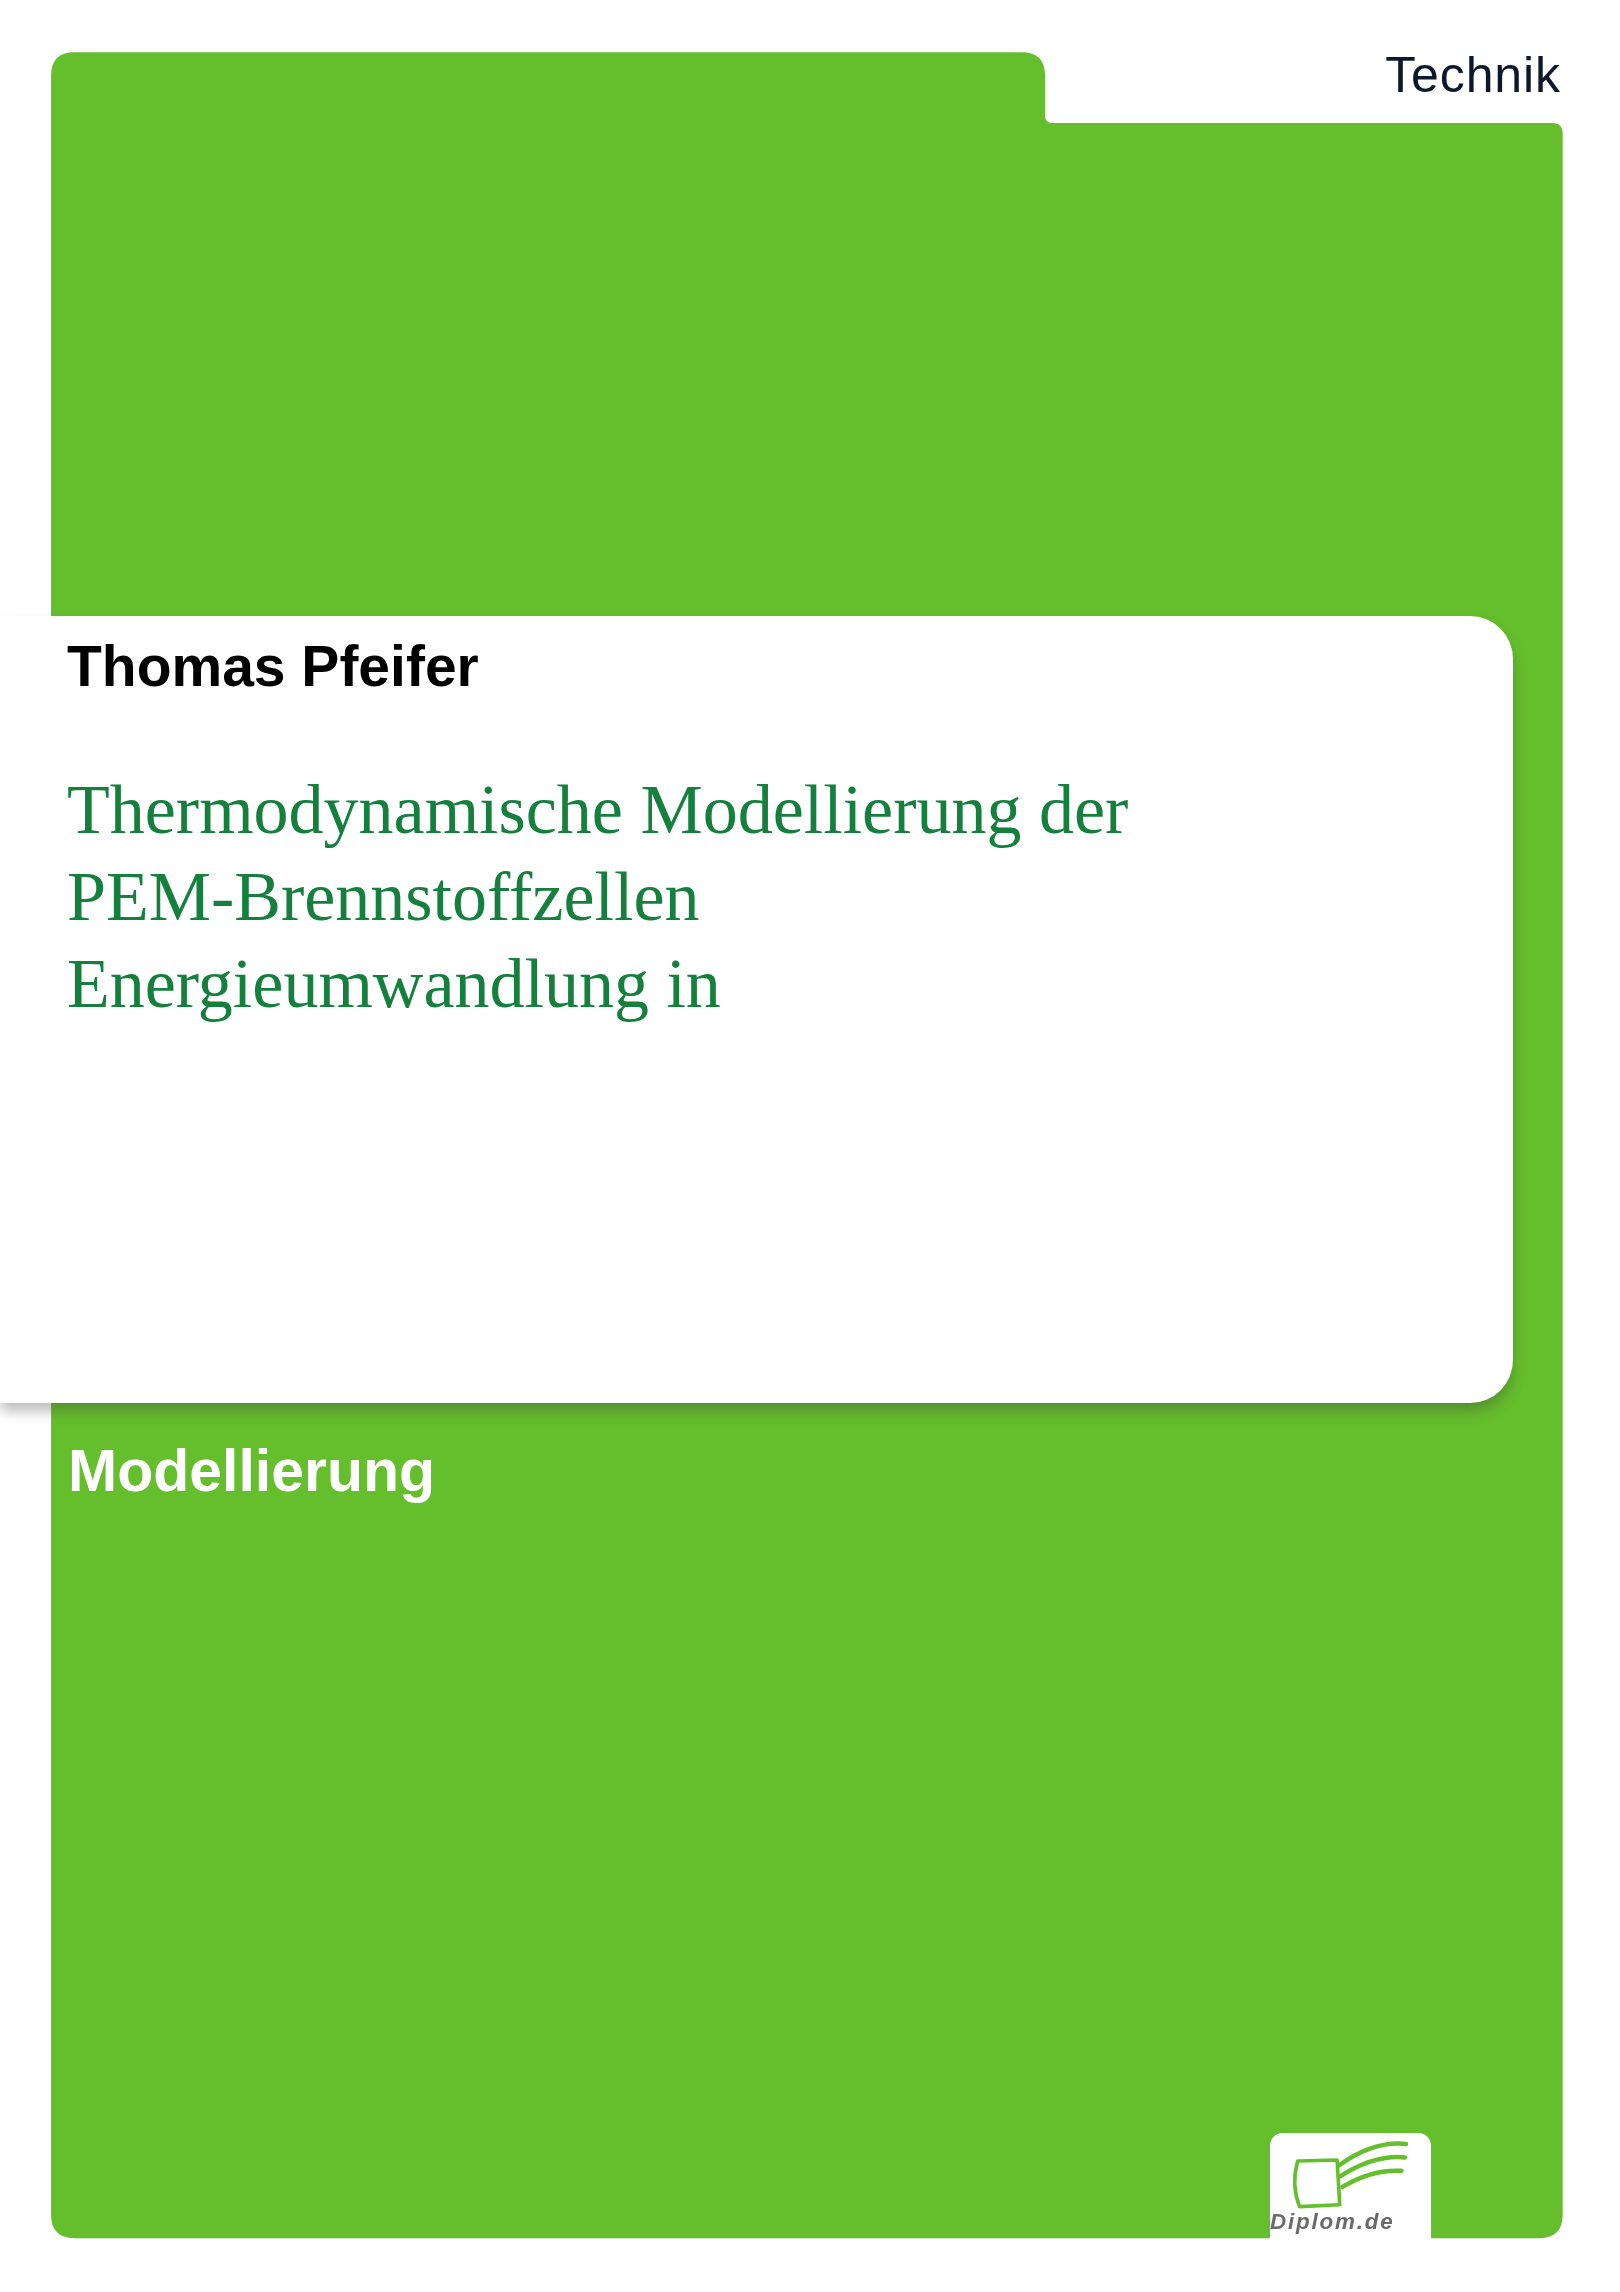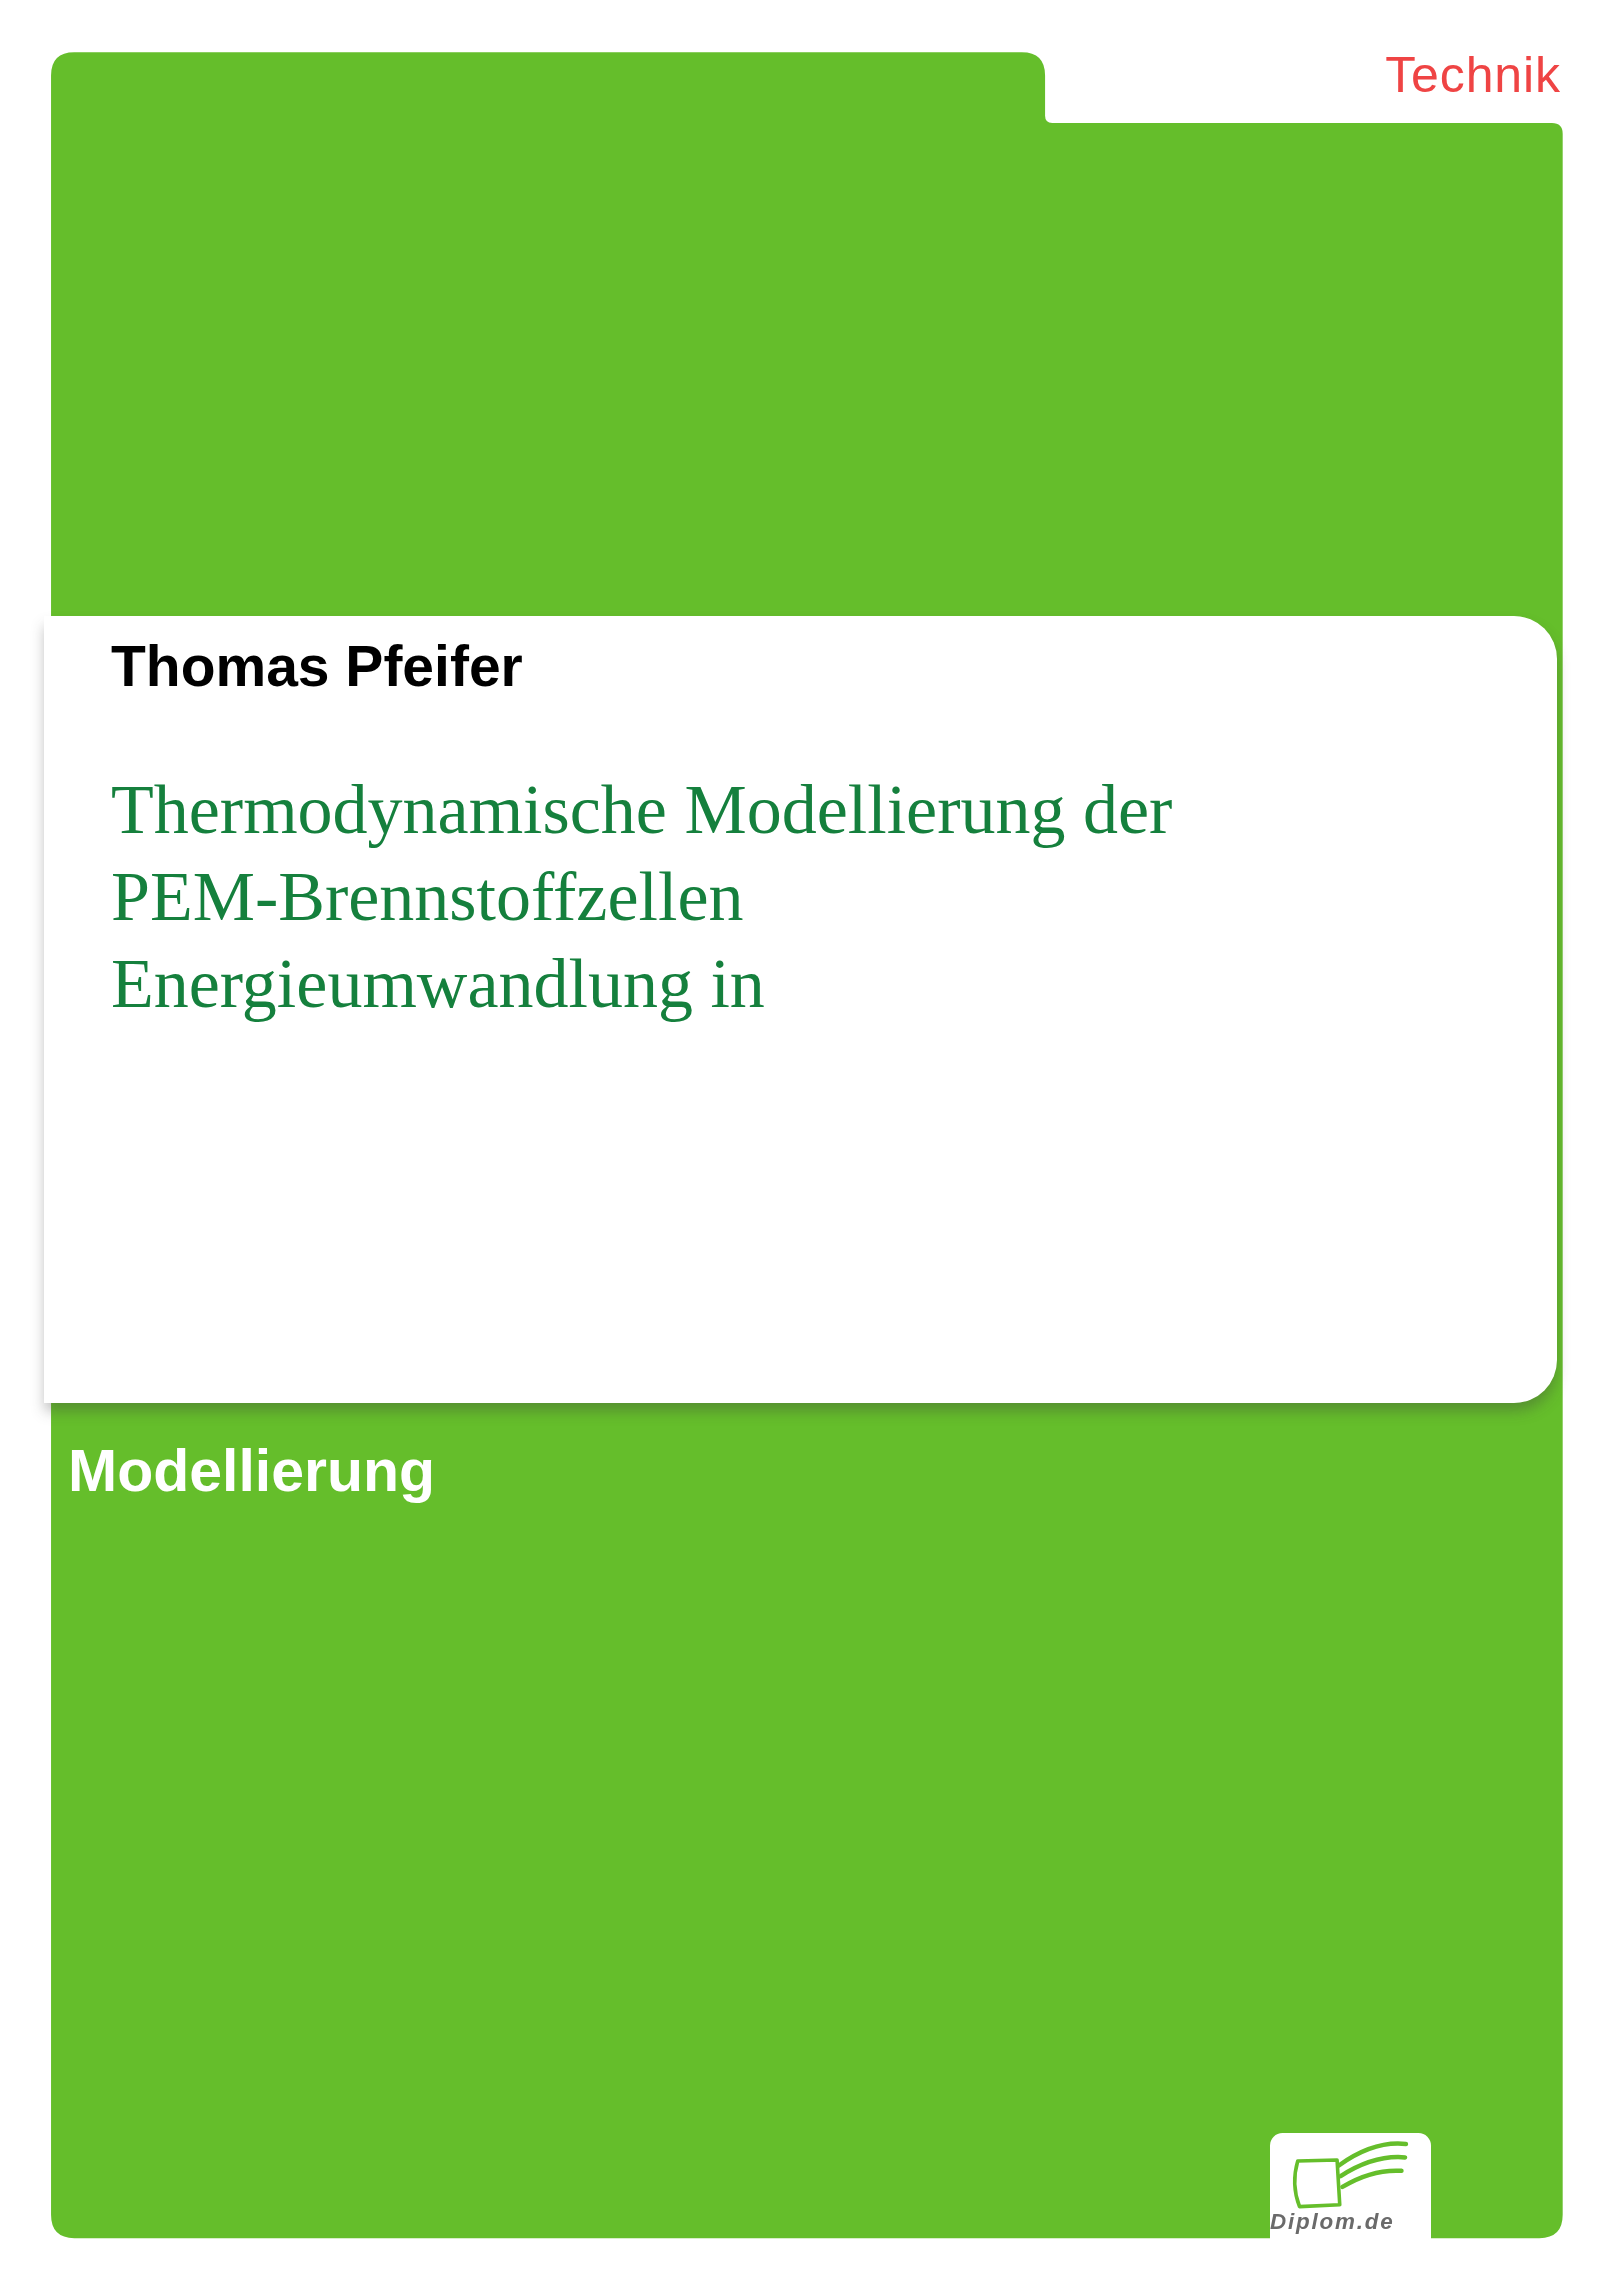--- a/index.html
+++ b/index.html
@@ -17,34 +17,33 @@
     width: 1620px; height: 2293px;
     display: block;
   }
   .category-label {
     position: absolute;
     top: 50px;
     right: 59px;
     font-size: 50px;
     line-height: 50px;
     font-weight: 400;
-    color: #ef4444;
+    color: #0f172a;
     letter-spacing: 0.9px;
     text-align: center;
   }
   .title-card {
     position: absolute;
     left: 0;
     top: 616px;
     width: 1513px;
     height: 787px;
     background: #ffffff;
     border-radius: 0 43px 43px 0;
     box-shadow: 0 9px 14.3px -1.8px rgba(60,60,60,0.35);
-    margin-left: 44px;
   }
   .author-name {
     position: absolute;
     left: 67px;
     top: 22.4px;
     font-size: 57px;
     line-height: 57px;
     font-weight: 700;
     color: #000000;
   }

